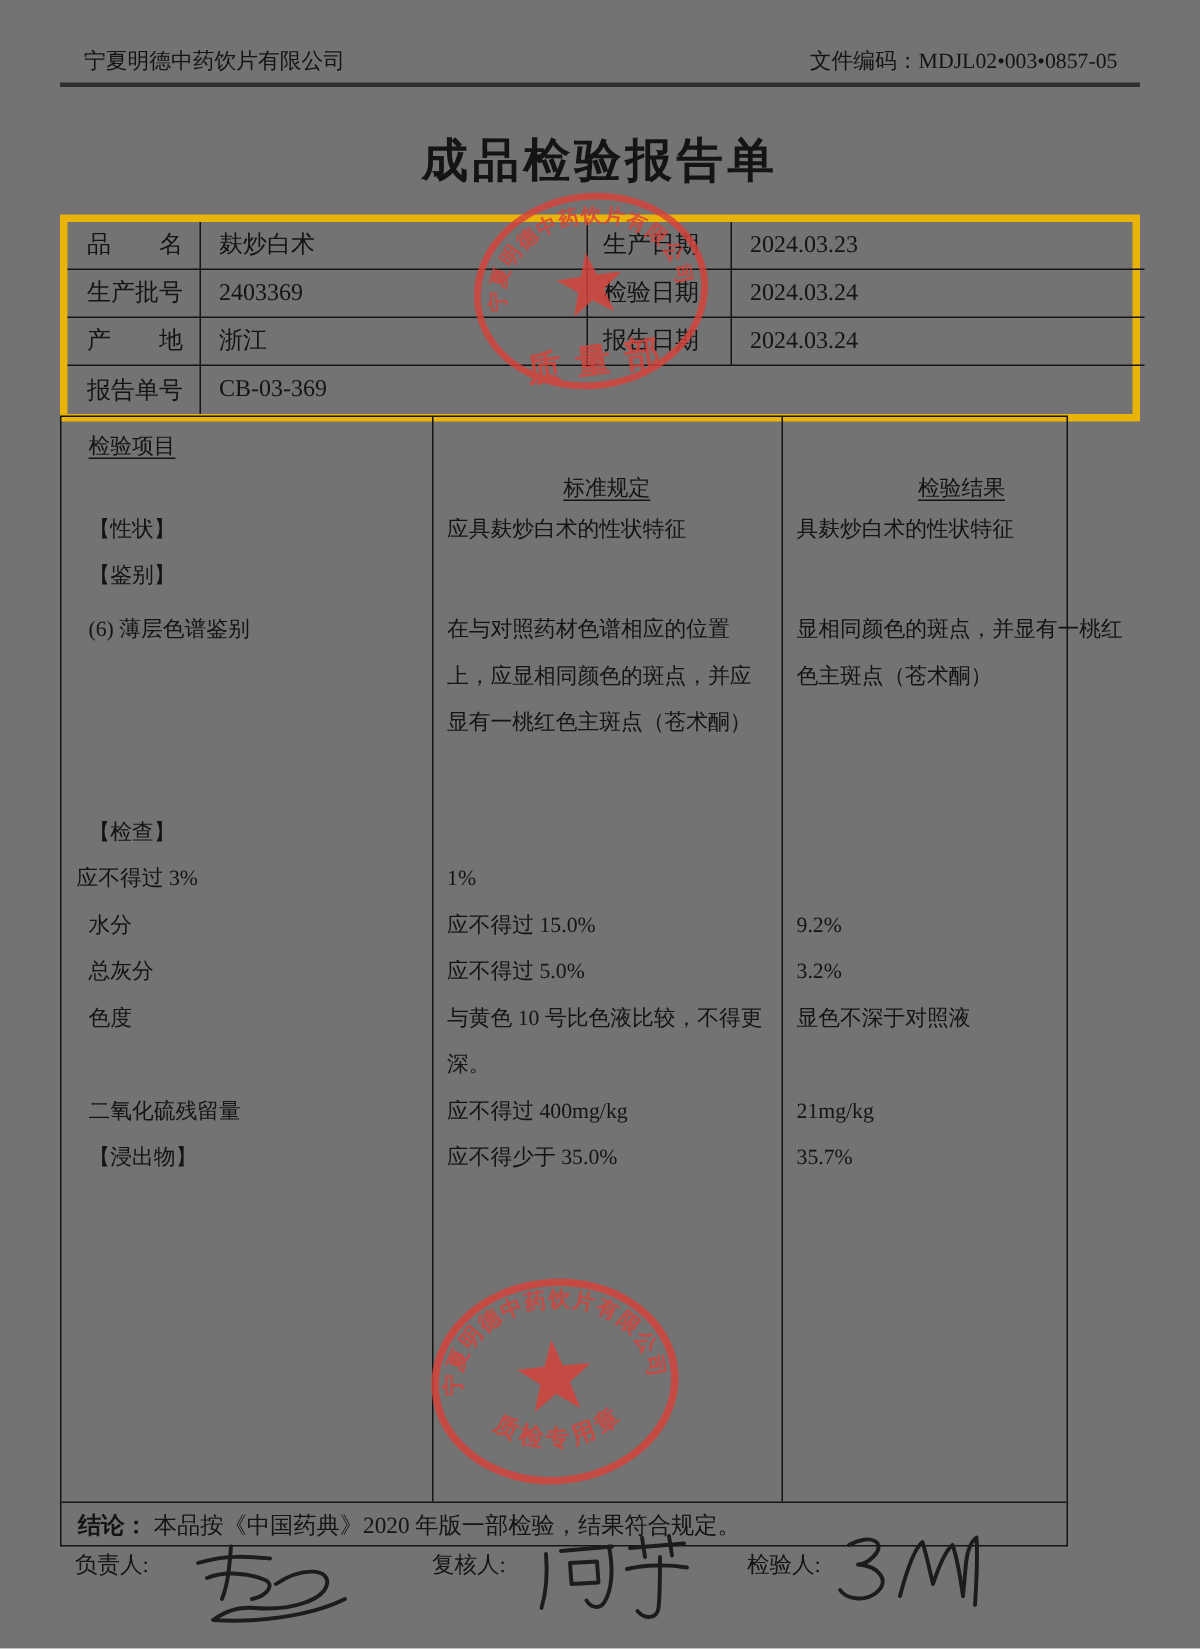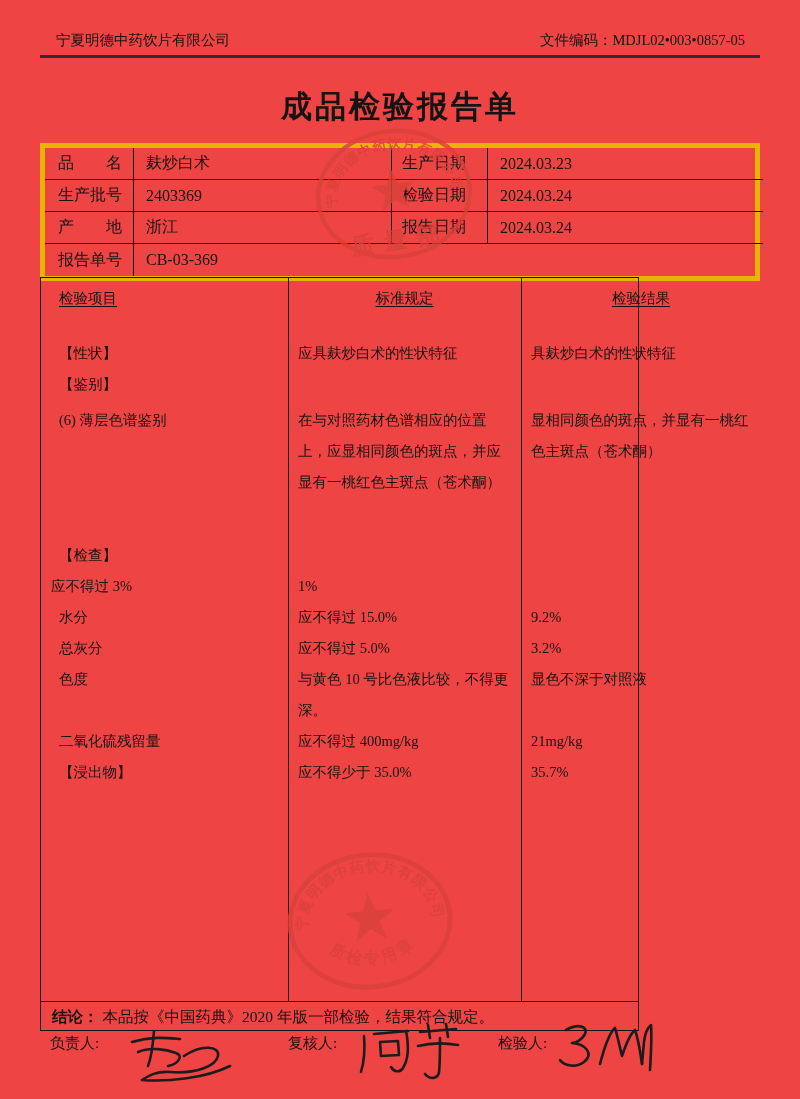--- a/index.html
+++ b/index.html
@@ -1,18 +1,18 @@
 <!DOCTYPE html>
 <html><head>
 <meta charset="utf-8">
 <style>
   * { margin:0; padding:0; box-sizing:border-box; }
   html,body { background:#ffffff; }
   body { width:800px; height:1099px; font-family:"Liberation Serif","DejaVu Serif",serif; color:#141414; }
-  .page { position:relative; width:800px; height:1099px; background:#ef4444; overflow:hidden;text-decoration:underline; }
+  .page { position:relative; width:800px; height:1099px; background:#737373; overflow:hidden;text-decoration:underline; }
 
   
   .hdr-left  { position:absolute; left:56px;  top:31px; font-size:14.5px; }
   .hdr-right { position:absolute; right:55px; top:31px; font-size:14.5px; }
   .hdr-rule  { position:absolute; left:40px; top:55px; width:720px; height:3px; background:#2e2e2e; }
 
   
   .title { position:absolute; left:0; top:86px; width:100%; text-align:center;
            font-size:31px; font-weight:bold; letter-spacing:3px; }
 
@@ -22,29 +22,29 @@
           border:5px solid #eab308; background:transparent; font-size:16px; }
   .info > div { display:flex; align-items:center; border-right:1px solid #141414; border-bottom:1px solid #141414; }
   .info > div.lastcol { border-right:none; }
   .info > div.lastrow { border-bottom:none; }
   .info .lab  { padding-left:13px; }
   .info .val  { padding-left:12px; }
   .info .lab2 { padding-left:10px; }
   .info .span3 { grid-column:2 / 5; border-right:none; }
 
   
-  .insp { position:absolute; left:40px; top:277px; width:599px; height:754px; border:1px solid #141414; font-size:14.5px; }
+  .insp { position:absolute; left:40px; top:277px; width:672px; height:754px; border:1px solid #141414; font-size:14.5px; }
   .vline { position:absolute; top:0; width:1px; height:723px; background:#141414; }
   .vline.v1 { left:247px; } .vline.v2 { left:480px; }
   .trow { display:grid; grid-template-columns:247px 233px 240px; line-height:31px; }
   .trow .c1 { padding-left:18px; padding-right:8px; }
   .trow .c2 { padding-left:10px; padding-right:10px; }
   .trow .c3 { padding-left:10px; padding-right:8px; }
   .hrow { position:absolute; left:0; top:5px; width:100%; }
-  .hrow .c2, .hrow .c3 { text-align:center; padding:0; }
+  .hrow .c2, .hrow .c3 { text-align:center; padding:0;margin-top:28px; }
   .hrow span { text-decoration:underline; text-underline-offset:3px; }
   .blockA { position:absolute; left:0; top:60px;  width:100%; }
   .blockB { position:absolute; left:0; top:127px; width:100%; }
   .blockC { position:absolute; left:0; top:262px; width:100%; }
   .concl { position:absolute; left:0; top:723px; width:100%; height:31px; border-top:1px solid #141414;
            display:flex; align-items:center; padding-left:11px; font-size:15.5px; }
   .concl .clab { font-weight:bold; }
   .concl .ctxt { margin-left:4px; }
 
   

